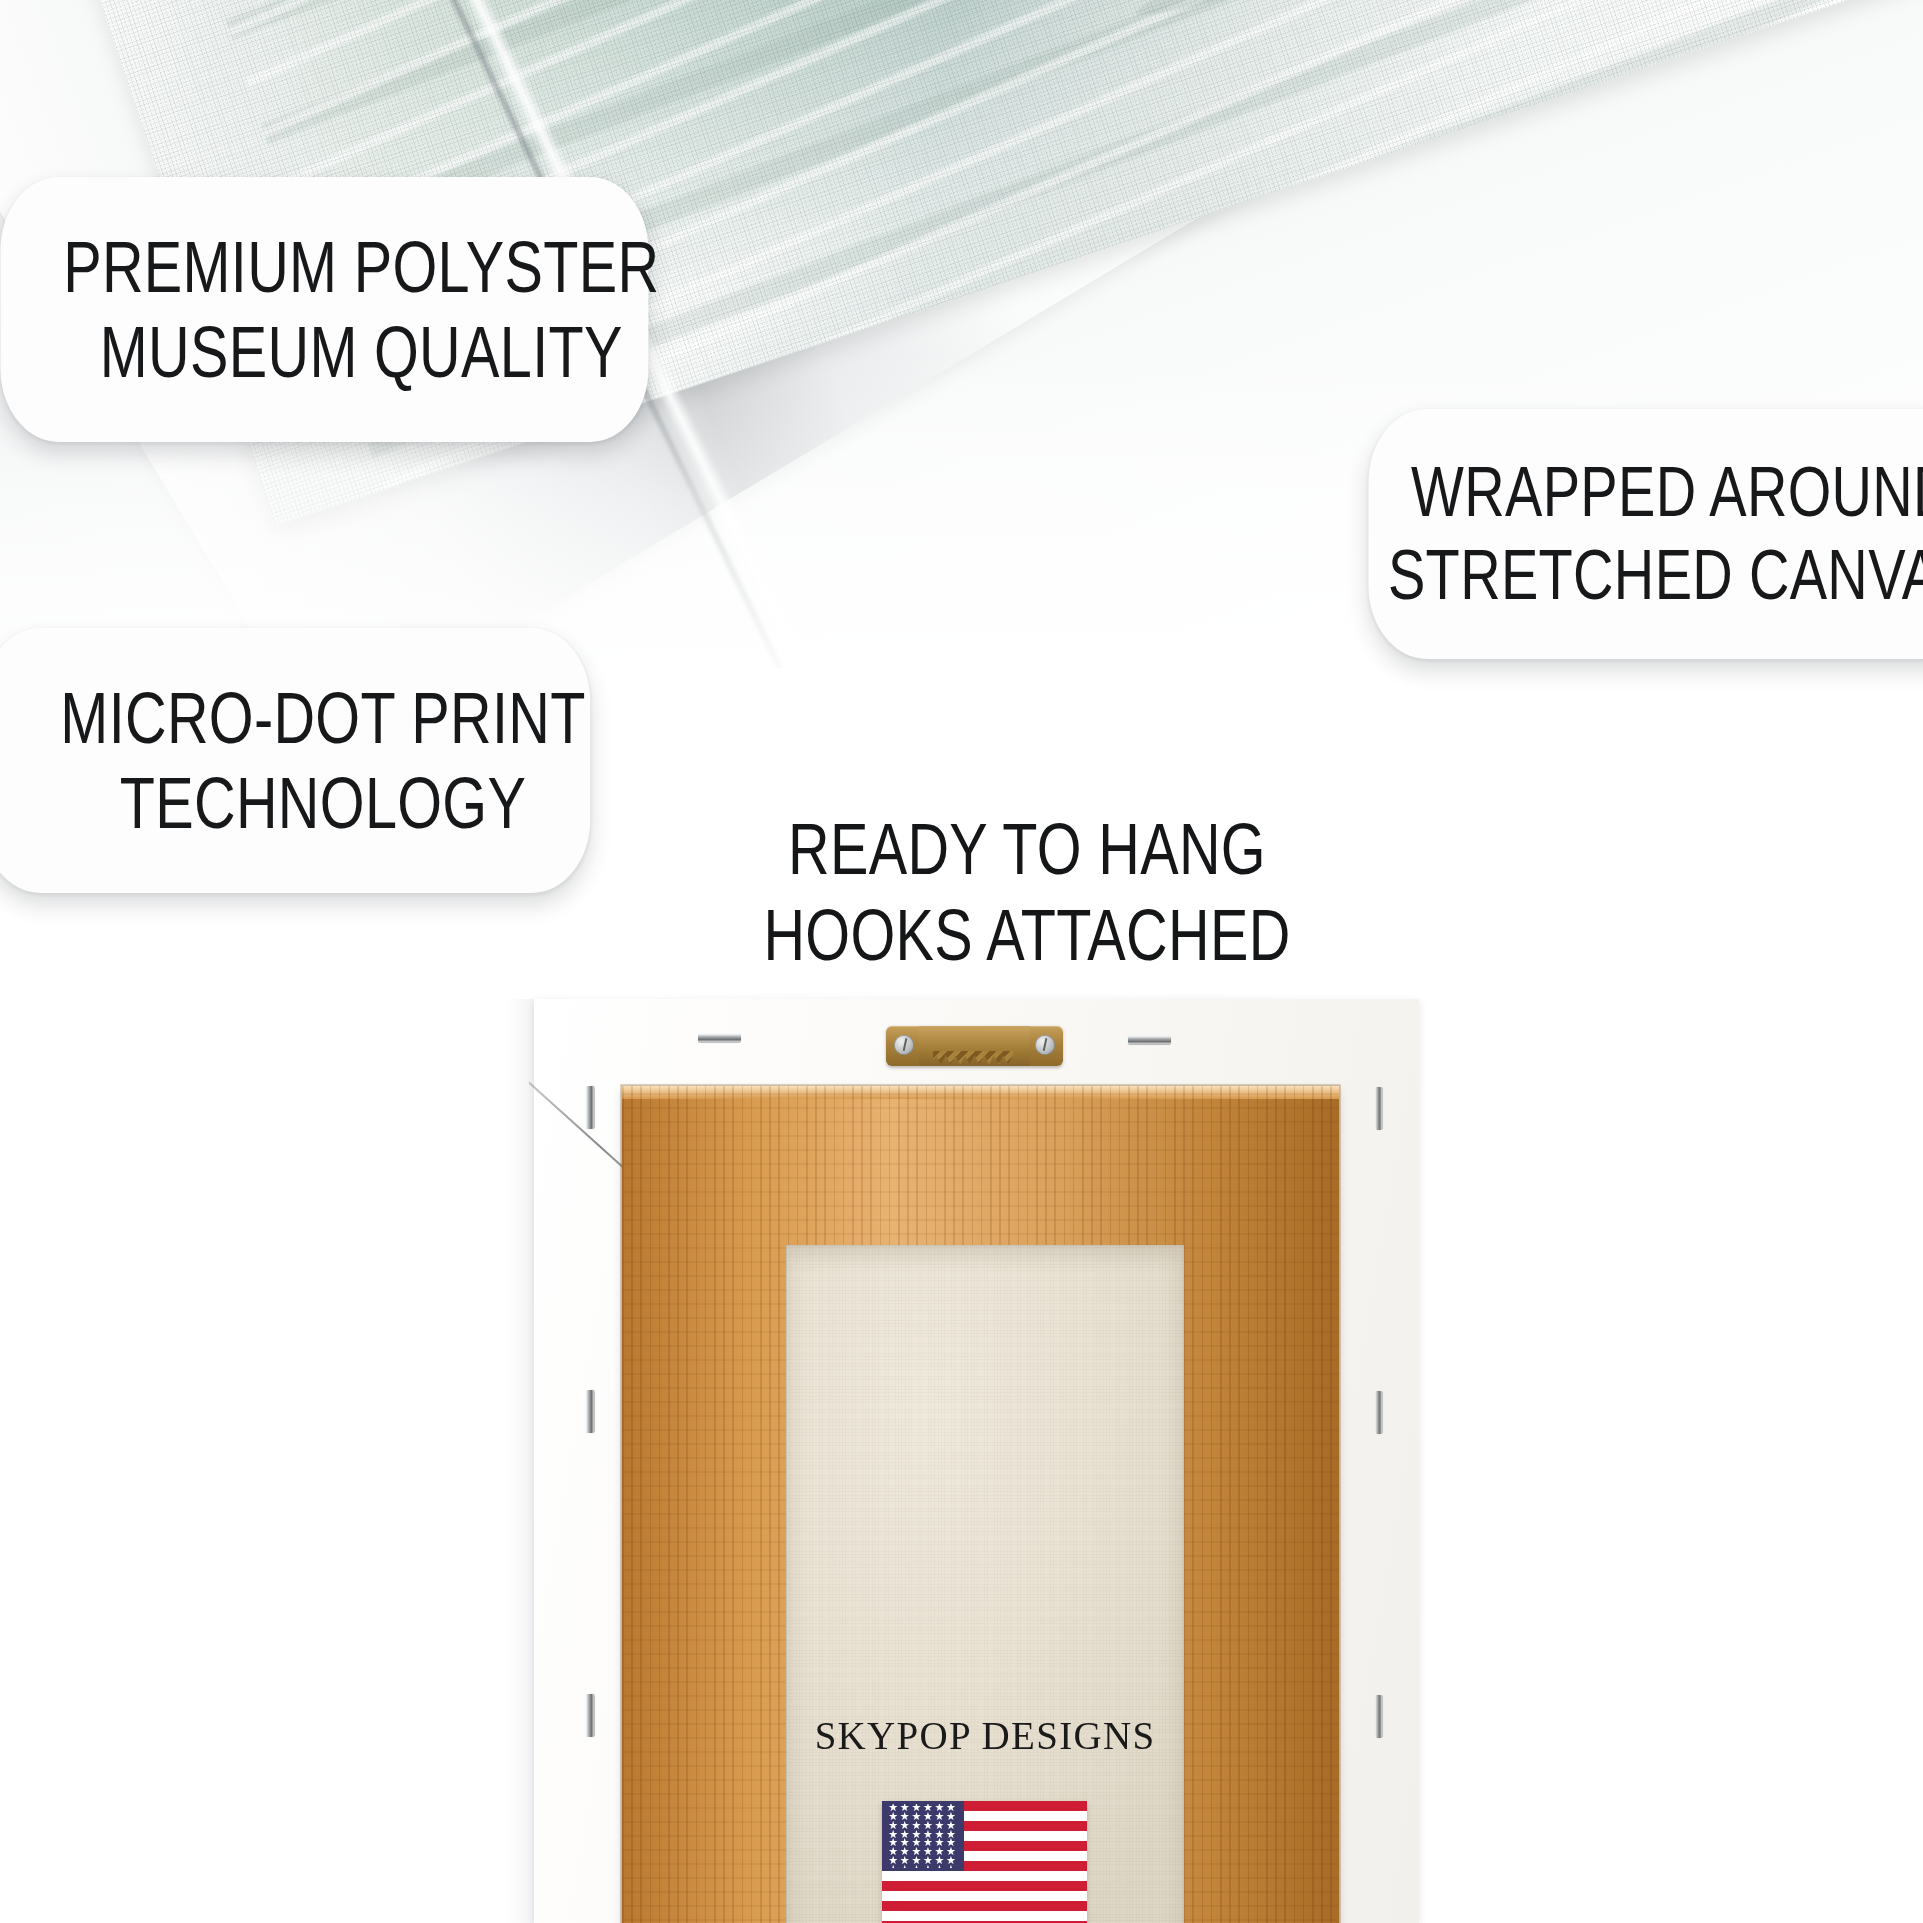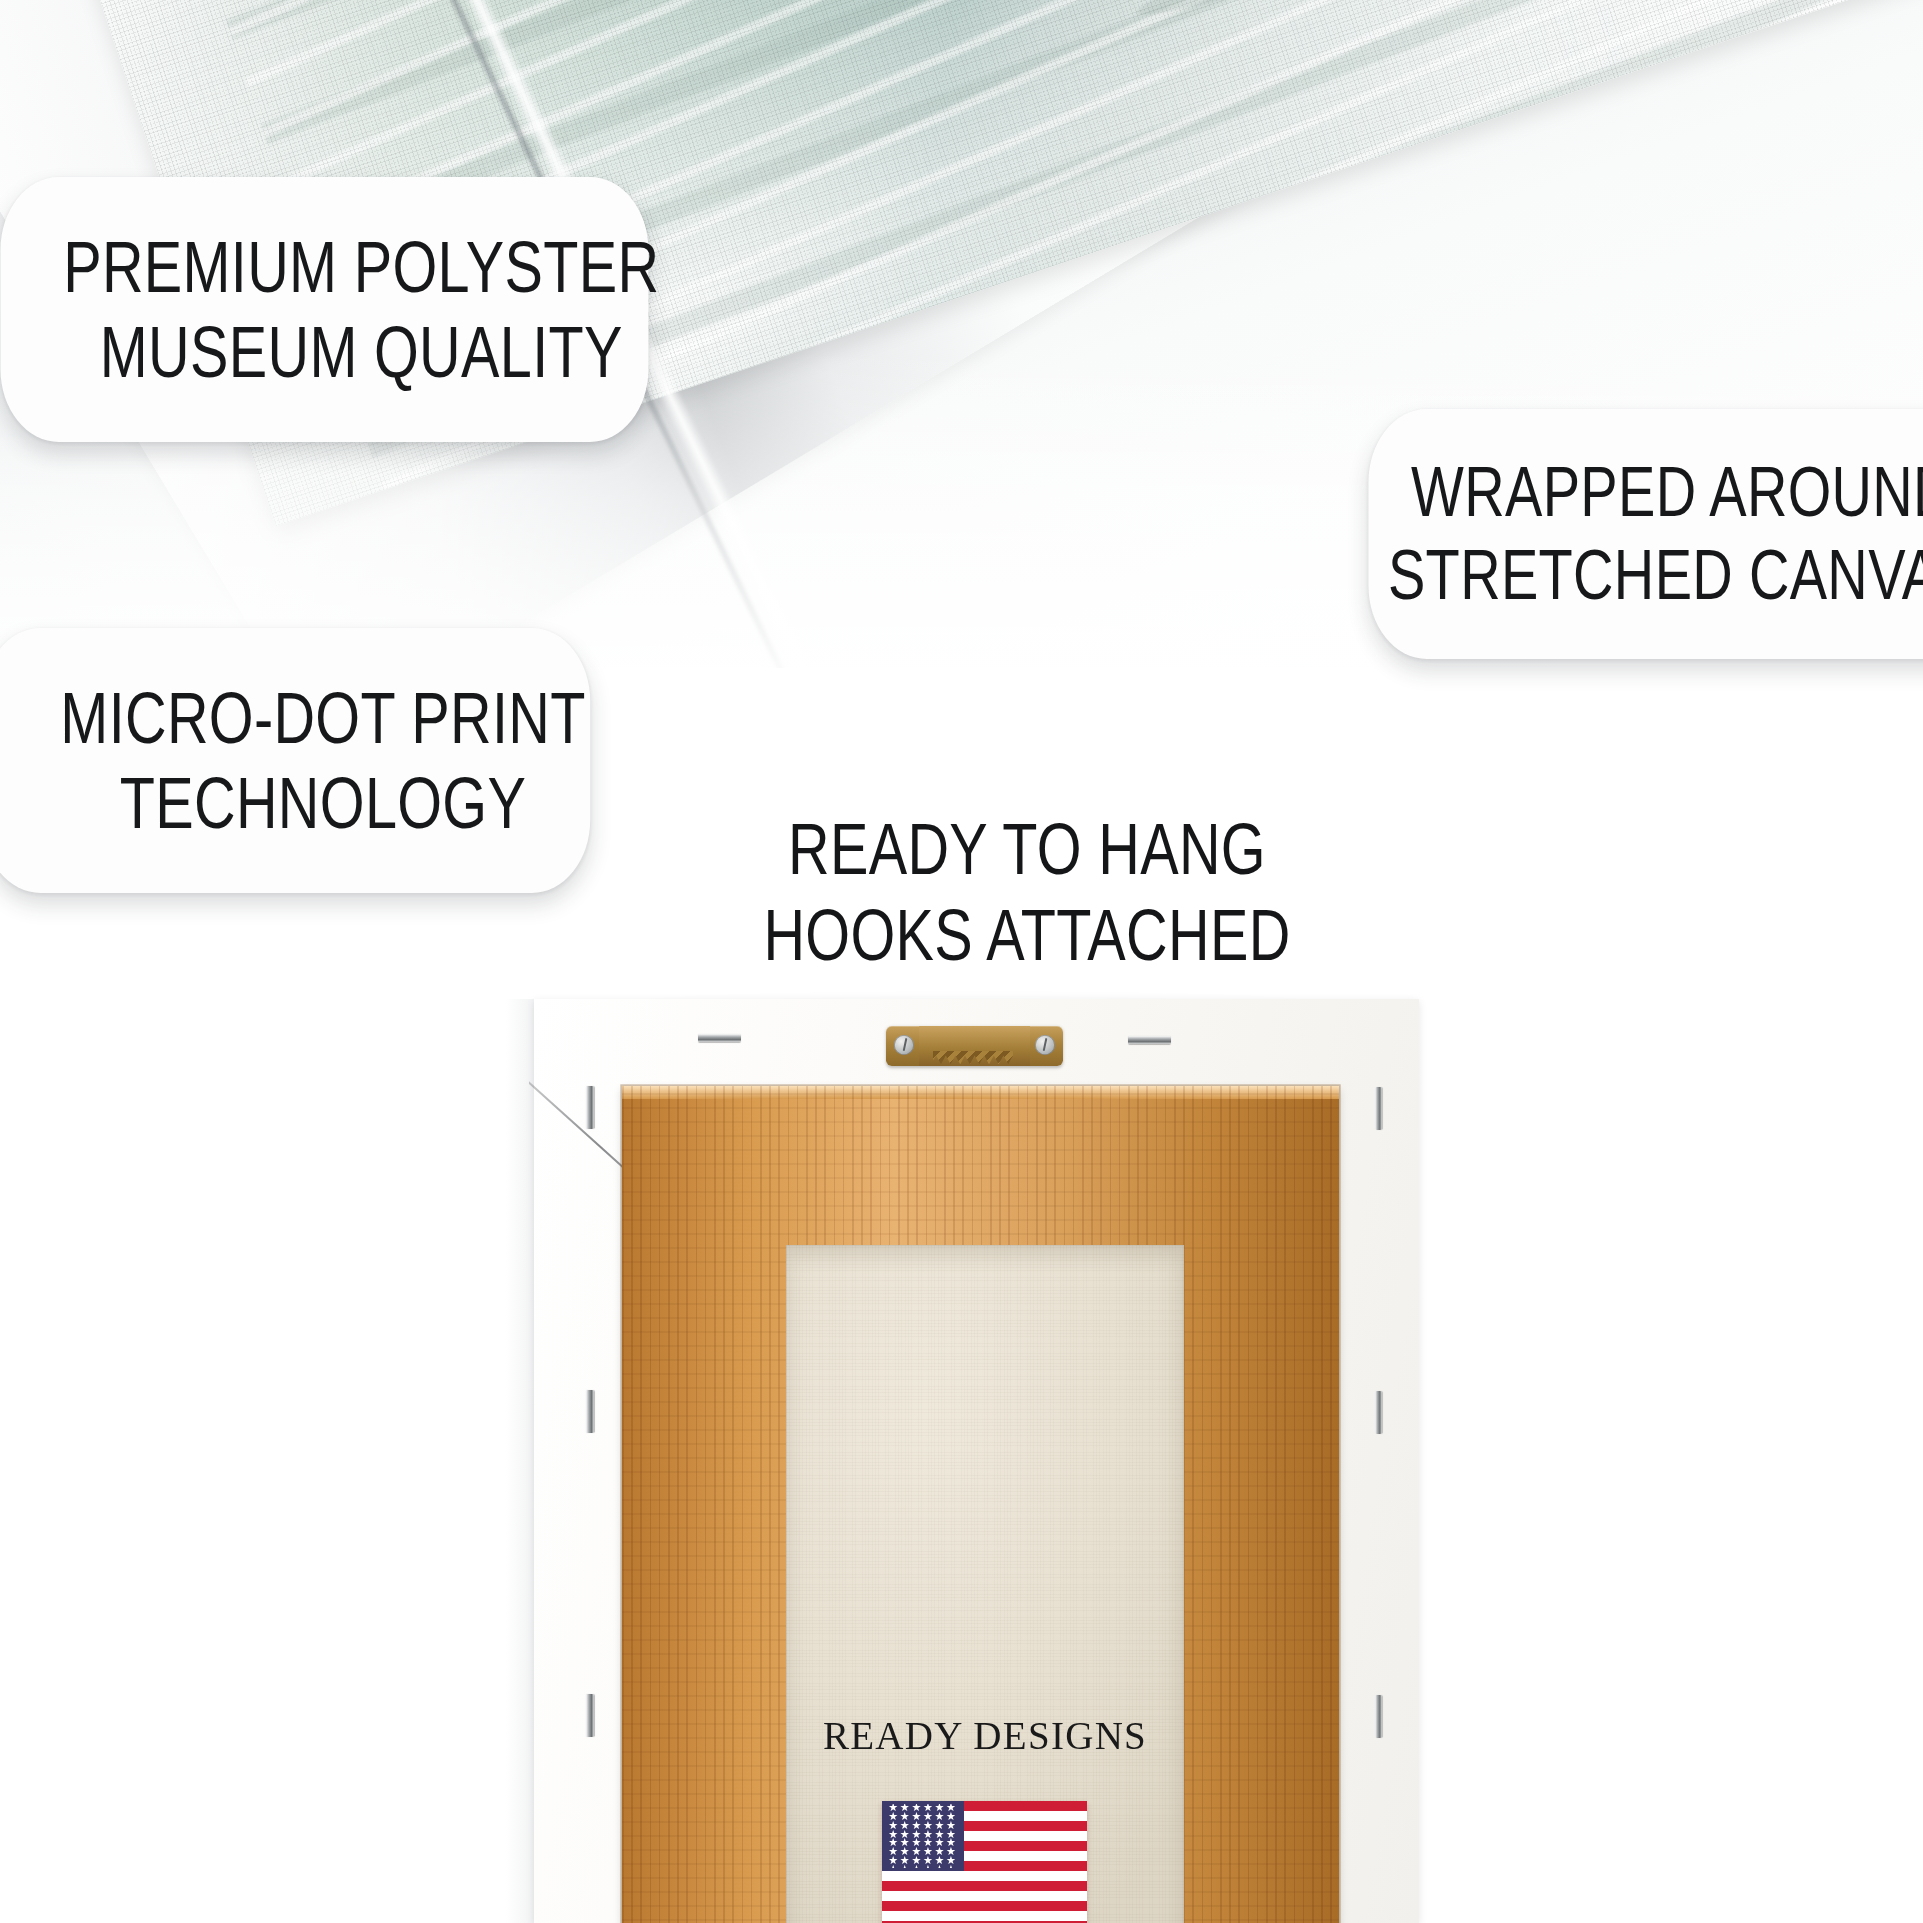--- a/index.html
+++ b/index.html
@@ -340,21 +340,21 @@
       <div class="staple v" style="right:37px;top:392px;"></div>
       <div class="staple v" style="right:37px;top:696px;"></div>
 
       <div class="stretcher">
         <div class="bevel-top"></div>
         <div class="grain"></div>
 
         <div class="canvas-back-inner">
           <div class="paper"></div>
 
-          <div class="brand">READY DESIGNS</div>
+          <div class="brand">SKYPOP DESIGNS</div>
 
           <div class="flag">
             <div class="stripes"></div>
             <div class="canton">
               <div class="stars">★★★★★★★★★★★★★★★★★★★★★★★★★★★★★★★★★★★★★★★★★★★★★★★★★★</div>
             </div>
           </div>
         </div>
       </div>
     </div>

